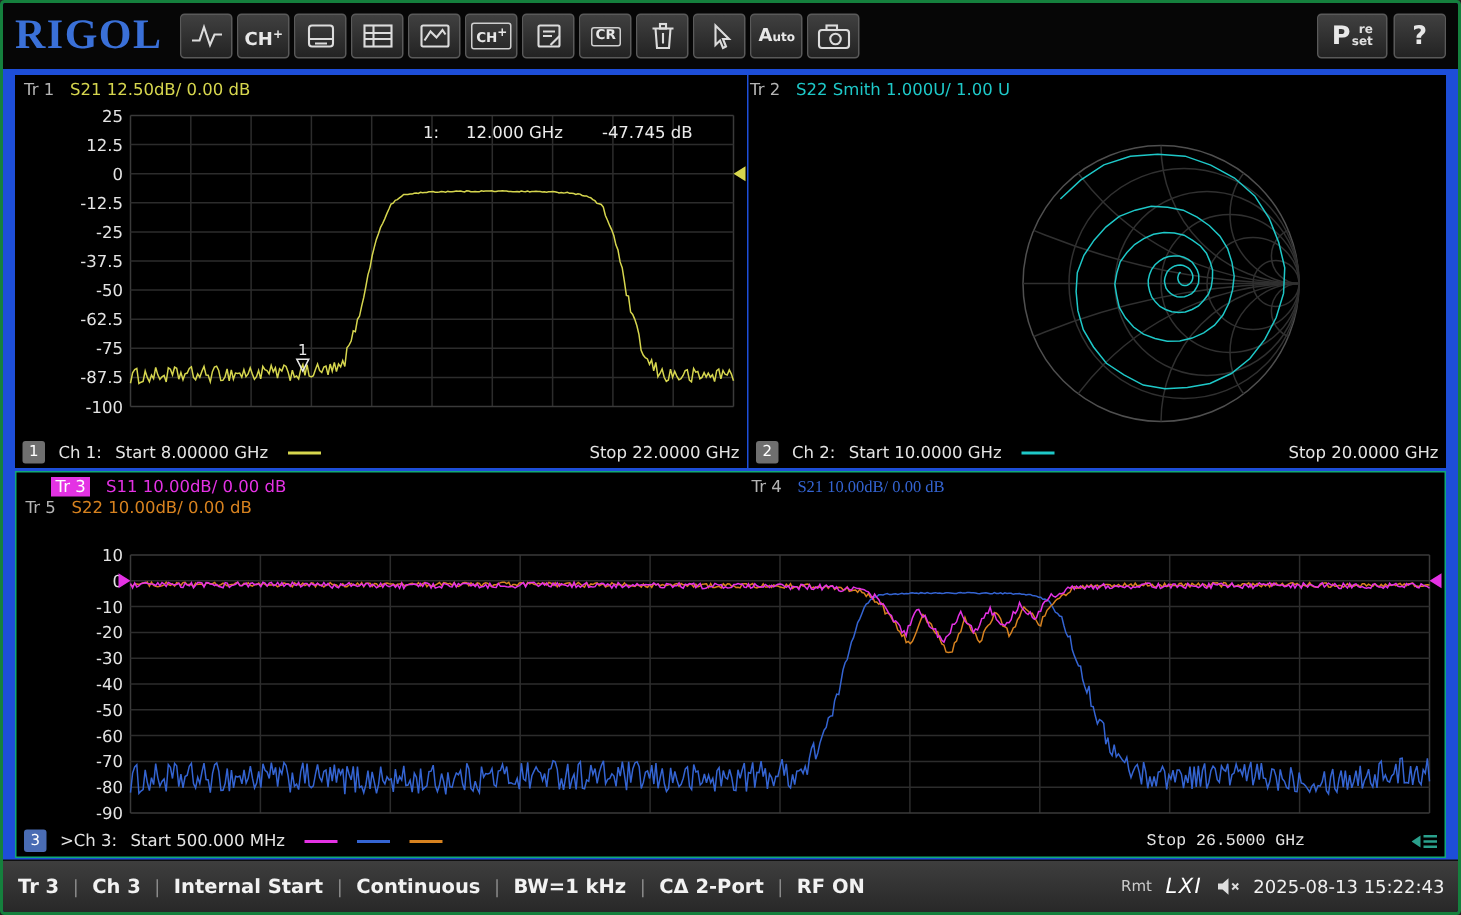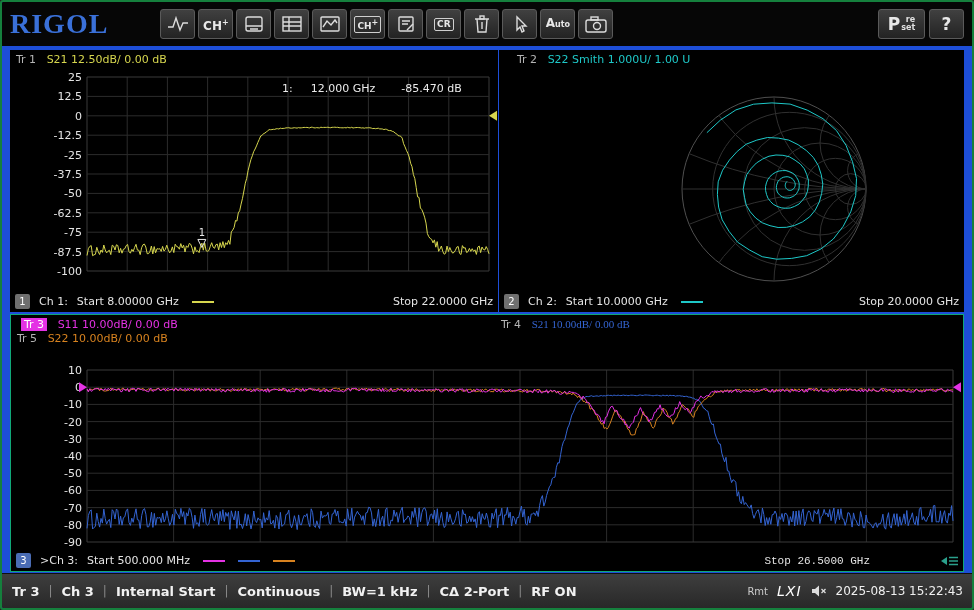--- a/index.html
+++ b/index.html
@@ -1,21 +1,21 @@
 <!DOCTYPE html>
 <html><head>
 <meta charset="utf-8">
 <style>
   html,body{margin:0;padding:0;background:#222;font-family:"DejaVu Sans",sans-serif;}
   .screen{position:relative;width:970px;height:606px;background:#1d4ed8;border:2px solid #15803d;border-radius:3px;overflow:hidden;}
 
   
   .topbar{position:absolute;left:0;top:0;right:0;height:44px;background:#060606;display:flex;align-items:center;z-index:5;}
   .logo{font-family:"Liberation Serif",serif;font-weight:bold;font-size:28px;letter-spacing:1px;padding:0 12px 0 8px;}
-  .tb-group{display:flex;align-items:flex-end;gap:3px;margin-left:40px;}
+  .tb-group{display:flex;align-items:flex-end;gap:3px;}
   .tb-btn{width:35px;height:30px;background:linear-gradient(#404040,#232323);border:1px solid #5a5a5a;border-radius:3px;display:flex;align-items:center;justify-content:center;cursor:pointer;box-sizing:border-box;}
   .tb-btn svg{stroke:#dcdcdc;fill:none;stroke-width:1.4;}
   .tb-lbl{font-size:12px;font-weight:bold;color:#e8e8e8;line-height:12px;}
   .tb-lbl sup{font-size:8px;}
   .tb-sub{font-size:8px;font-weight:bold;}
   .tb-box{border:1px solid #cfcfcf;border-radius:2px;padding:1px 2px;display:inline-flex;align-items:center;}
   .tb-box .tb-lbl{font-size:9px;line-height:9px;}
   .tb-right{margin-left:auto;display:flex;gap:4px;padding-right:8px;}
   .tb-wide{width:47px;}
   .preset-big{font-size:17px;font-weight:bold;color:#e8e8e8;}
@@ -188,21 +188,21 @@
         <polygon points="187.85714285714283,189.44944 195.85714285714283,189.44944 191.85714285714283,197.44944" fill="none" stroke="#e8e8e8" stroke-width="1"></polygon>
         <text x="191.85714285714283" y="186.44944" text-anchor="middle" fill="#e8e8e8" font-size="10">1</text>
       </svg>
     <div class="trace-line" style="left:6px;top:3px;">
       <span class="tr-label">Tr 1</span>
       <span class="tr-info" style="color: rgb(214, 214, 78);">S21 12.50dB/ 0.00 dB</span>
     </div>
     <div class="marker-readout">
       <span class="mk-id">1:</span>
       <span class="mk-freq">12.000 GHz</span>
-      <span class="mk-val">-85.470 dB</span>
+      <span class="mk-val">-47.745 dB</span>
     </div>
     <div class="panel-footer">
       <span class="badge" style="background: rgb(111, 111, 111);">1</span>
       <span class="ch-label">Ch 1:</span>
       <span class="start-label">Start 8.00000 GHz</span>
       <span class="line-sample" style="background: rgb(214, 214, 78);"></span>
       <span class="stop-label">Stop 22.0000 GHz</span>
     </div>
   </div>
 
@@ -225,21 +225,21 @@
         <circle cx="367" cy="-45" r="184" fill="none" stroke="#303030" stroke-width="1" clip-path="url(#smithclip)"></circle>
         <circle cx="367" cy="323" r="184" fill="none" stroke="#303030" stroke-width="1" clip-path="url(#smithclip)"></circle>
         <circle cx="367" cy="47" r="92" fill="none" stroke="#303030" stroke-width="1" clip-path="url(#smithclip)"></circle>
         <circle cx="367" cy="231" r="92" fill="none" stroke="#303030" stroke-width="1" clip-path="url(#smithclip)"></circle>
         <circle cx="367" cy="93" r="46" fill="none" stroke="#303030" stroke-width="1" clip-path="url(#smithclip)"></circle>
         <circle cx="367" cy="185" r="46" fill="none" stroke="#303030" stroke-width="1" clip-path="url(#smithclip)"></circle>
         <circle cx="367" cy="120.6" r="18.4" fill="none" stroke="#303030" stroke-width="1" clip-path="url(#smithclip)"></circle>
         <circle cx="367" cy="157.4" r="18.4" fill="none" stroke="#303030" stroke-width="1" clip-path="url(#smithclip)"></circle>
         <polyline points="207.9,82.7 221.4,70.1 236.9,59.9 254.6,54.2 272.9,52.9 291.1,54.1 308.2,60.1 324.0,68.7 337.5,80.6 347.1,95.5 353.5,111.7 357.5,128.5 356.7,145.6 351.8,161.7 344.2,176.3 334.3,189.0 321.9,199.0 307.7,205.7 292.6,208.4 277.7,209.2 263.2,206.7 250.3,199.9 238.6,192.2 230.0,181.3 223.2,169.8 219.6,157.1 218.4,144.4 219.2,131.8 223.6,120.2 230.4,110.1 238.2,101.4 247.2,94.2 257.8,90.1 268.5,87.5 279.4,88.1 289.8,90.1 299.1,94.7 307.3,100.5 314.3,107.4 319.4,115.7 322.3,124.9 323.8,134.1 322.7,143.3 320.3,152.0 316.3,160.0 310.7,166.8 303.5,171.9 295.7,175.4 287.5,177.3 279.1,177.5 271.0,175.7 263.3,172.8 256.7,168.0 251.3,161.9 247.2,155.0 245.5,147.2 244.2,139.5 245.6,131.8 247.8,124.5 252.3,118.3 257.4,113.0 263.5,109.1 270.0,106.2 277.0,105.0 283.9,105.3 290.4,106.8 296.1,110.2 301.3,114.0 305.3,118.8 307.7,124.4 309.4,130.0 309.3,135.8 308.5,141.2 306.6,146.2 303.4,150.3 300.0,154.0 295.7,156.3 291.2,158.0 286.6,158.3 282.2,157.8 278.0,156.3 274.3,154.3 271.4,151.4 268.9,148.1 267.5,144.4 266.6,140.5 266.5,136.7 267.4,132.9 268.8,129.5 271.0,126.5 273.8,124.1 276.8,122.2 280.1,121.0 283.6,120.6 287.0,120.6 290.2,121.5 293.2,122.9 295.8,124.8 297.6,127.4 299.2,130.1 300.1,132.9 300.2,135.9 300.0,138.8 298.8,141.4 297.4,143.8 295.4,145.7 293.1,146.9 290.7,147.8 288.1,148.0 285.7,147.8 283.4,146.9 281.3,145.6 279.6,143.9 278.3,142.0 277.7,139.7 277.3,137.4 277.6,135.2 278.3,133.1 279.2,131.1 280.7,129.5 282.4,128.3 284.2,127.3 286.1,126.9 288.1,126.7 289.9,127.0 291.6,127.7 293.1,128.6 294.3,129.7 295.2,131.1 295.8,132.4 296.2,133.8 296.2,135.3 295.9,136.6 295.4,137.7 294.7,138.7 293.8,139.4 292.8,140.0 291.7,140.4 290.6,140.4 289.6,140.2 288.6,139.7 287.8,139.0 287.1,138.3 286.6,137.3 286.3,136.3 286.2,135.2 286.4,134.2 286.7,133.1 287.3,132.2 288.0,131.4 " fill="none" stroke="#1ec8c8" stroke-width="1"></polyline>
       </svg>
-    <div class="trace-line" style="left:18px;top:3px;">
+    <div class="trace-line" style="left:1px;top:3px;">
       <span class="tr-label">Tr 2</span>
       <span class="tr-info" style="color: rgb(30, 200, 200);">S22 Smith 1.000U/ 1.00 U</span>
     </div>
     <div class="panel-footer">
       <span class="badge" style="background: rgb(111, 111, 111);">2</span>
       <span class="ch-label">Ch 2:</span>
       <span class="start-label">Start 10.0000 GHz</span>
       <span class="line-sample" style="background: rgb(30, 200, 200);"></span>
       <span class="stop-label">Stop 20.0000 GHz</span>
     </div>
@@ -279,21 +279,21 @@
         <text x="71" y="179.4" text-anchor="end" fill="#e4e4e4" font-size="11">-60</text>
         <text x="71" y="196.6" text-anchor="end" fill="#e4e4e4" font-size="11">-70</text>
         <text x="71" y="213.8" text-anchor="end" fill="#e4e4e4" font-size="11">-80</text>
         <text x="71" y="231" text-anchor="end" fill="#e4e4e4" font-size="11">-90</text>
         <polyline points="76.0,213.4 77.4,200.4 78.8,196.3 80.2,194.8 81.6,214.0 83.0,212.4 84.4,211.4 85.8,198.2 87.2,206.5 88.6,212.1 90.0,203.4 91.4,208.1 92.8,194.1 94.2,203.4 95.6,209.1 97.0,206.0 98.4,204.3 99.8,212.6 101.2,194.7 102.6,196.5 104.0,204.0 105.4,194.0 106.8,195.5 108.2,209.4 109.6,201.1 111.0,210.2 112.4,202.7 113.8,201.8 115.2,195.8 116.6,193.9 118.0,207.4 119.4,210.4 120.8,203.1 122.2,207.3 123.6,199.9 125.0,193.8 126.4,204.7 127.8,205.0 129.2,213.5 130.7,200.6 132.1,194.8 133.5,193.6 134.9,199.2 136.3,211.9 137.7,211.8 139.1,207.4 140.5,197.3 141.9,212.4 143.3,198.4 144.7,210.2 146.1,202.5 147.5,203.0 148.9,202.4 150.3,207.6 151.7,198.2 153.1,207.0 154.5,203.7 155.9,195.8 157.3,203.8 158.7,210.4 160.1,207.1 161.5,199.3 162.9,210.1 164.3,194.2 165.7,198.6 167.1,199.7 168.5,204.0 169.9,193.4 171.3,201.5 172.7,196.6 174.1,209.5 175.5,197.8 176.9,201.0 178.3,193.4 179.7,195.3 181.1,202.4 182.5,213.3 183.9,200.1 185.3,209.2 186.7,207.7 188.1,211.4 189.5,199.6 190.9,193.5 192.3,207.3 193.7,194.0 195.1,208.8 196.5,210.1 197.9,208.9 199.3,201.2 200.7,194.6 202.1,203.2 203.5,205.9 204.9,199.3 206.3,198.4 207.7,209.7 209.1,196.4 210.5,205.7 211.9,194.7 213.3,206.7 214.7,197.4 216.1,201.3 217.5,197.5 218.9,214.4 220.3,195.8 221.7,201.0 223.1,205.0 224.5,195.9 225.9,213.3 227.3,196.1 228.7,210.0 230.1,209.1 231.5,213.5 232.9,208.3 234.3,198.7 235.7,210.9 237.1,199.6 238.6,206.7 240.0,213.9 241.4,207.8 242.8,196.0 244.2,205.3 245.6,207.6 247.0,202.8 248.4,205.0 249.8,204.3 251.2,212.9 252.6,197.7 254.0,207.5 255.4,202.8 256.8,205.1 258.2,195.6 259.6,208.7 261.0,208.4 262.4,205.2 263.8,213.1 265.2,200.4 266.6,203.2 268.0,214.0 269.4,197.4 270.8,211.4 272.2,210.1 273.6,208.9 275.0,199.4 276.4,199.1 277.8,195.1 279.2,208.8 280.6,212.7 282.0,208.3 283.4,200.7 284.8,206.2 286.2,214.6 287.6,199.9 289.0,209.5 290.4,209.9 291.8,204.1 293.2,200.3 294.6,201.5 296.0,198.7 297.4,207.7 298.8,211.6 300.2,193.8 301.6,197.6 303.0,210.6 304.4,212.4 305.8,205.8 307.2,210.7 308.6,213.5 310.0,196.1 311.4,203.1 312.8,200.7 314.2,201.0 315.6,200.5 317.0,197.3 318.4,208.3 319.8,209.4 321.2,199.0 322.6,198.6 324.0,194.5 325.4,201.1 326.8,196.0 328.2,207.2 329.6,206.8 331.0,207.6 332.4,207.8 333.8,203.9 335.2,211.1 336.6,193.8 338.0,204.3 339.4,205.5 340.8,193.2 342.2,210.7 343.6,202.1 345.0,199.1 346.4,196.3 347.9,199.2 349.3,200.1 350.7,205.3 352.1,200.7 353.5,209.6 354.9,197.9 356.3,197.5 357.7,192.2 359.1,192.8 360.5,197.9 361.9,211.2 363.3,203.9 364.7,211.6 366.1,203.2 367.5,194.2 368.9,210.9 370.3,204.5 371.7,201.2 373.1,211.3 374.5,194.7 375.9,192.8 377.3,210.4 378.7,210.8 380.1,205.0 381.5,205.9 382.9,195.0 384.3,201.4 385.7,197.4 387.1,207.3 388.5,200.1 389.9,195.4 391.3,192.2 392.7,207.6 394.1,204.6 395.5,204.0 396.9,200.9 398.3,202.4 399.7,209.3 401.1,196.4 402.5,202.4 403.9,192.8 405.3,201.6 406.7,211.8 408.1,192.8 409.5,206.7 410.9,197.5 412.3,193.6 413.7,192.8 415.1,196.2 416.5,210.6 417.9,206.6 419.3,199.8 420.7,198.9 422.1,204.0 423.5,195.0 424.9,207.7 426.3,193.7 427.7,210.5 429.1,203.5 430.5,197.3 431.9,207.5 433.3,212.6 434.7,210.6 436.1,196.9 437.5,207.0 438.9,199.3 440.3,205.0 441.7,209.5 443.1,207.9 444.5,203.8 445.9,197.6 447.3,196.2 448.7,209.2 450.1,211.3 451.5,194.7 452.9,199.6 454.3,199.0 455.8,208.3 457.2,206.8 458.6,201.0 460.0,206.8 461.4,201.7 462.8,206.9 464.2,203.9 465.6,212.6 467.0,198.8 468.4,196.7 469.8,209.2 471.2,198.7 472.6,203.4 474.0,204.4 475.4,198.0 476.8,203.3 478.2,211.8 479.6,212.1 481.0,198.2 482.4,203.9 483.8,198.3 485.2,193.7 486.6,212.7 488.0,200.0 489.4,200.5 490.8,193.2 492.2,210.1 493.6,199.9 495.0,200.1 496.4,192.4 497.8,202.7 499.2,197.2 500.6,211.0 502.0,201.0 503.4,203.4 504.8,209.1 506.2,202.5 507.6,202.6 509.0,196.6 510.4,191.1 511.8,202.1 513.2,194.2 514.6,208.7 516.0,210.2 517.4,201.3 518.8,208.1 520.2,199.1 521.6,198.9 523.0,197.8 524.4,200.6 525.8,195.9 527.2,201.5 528.6,190.4 530.0,183.9 531.4,180.6 532.8,191.1 534.2,187.0 535.6,180.4 537.0,176.0 538.4,171.8 539.8,169.9 541.2,163.6 542.6,162.4 544.0,162.2 545.4,152.2 546.8,147.7 548.2,148.1 549.6,139.7 551.0,131.6 552.4,126.8 553.8,124.7 555.2,118.9 556.6,113.0 558.0,110.1 559.4,105.3 560.8,100.0 562.2,97.6 563.7,93.8 565.1,90.1 566.5,87.7 567.9,87.0 569.3,84.7 570.7,84.2 572.1,83.0 573.5,82.8 574.9,81.5 576.3,81.5 577.7,81.6 579.1,81.1 580.5,80.7 581.9,81.4 583.3,81.3 584.7,81.0 586.1,80.9 587.5,81.3 588.9,80.9 590.3,80.5 591.7,81.0 593.1,80.7 594.5,80.9 595.9,80.4 597.3,80.2 598.7,80.5 600.1,80.3 601.5,80.8 602.9,80.1 604.3,80.4 605.7,80.6 607.1,80.1 608.5,80.5 609.9,80.6 611.3,80.3 612.7,80.1 614.1,80.5 615.5,80.3 616.9,80.7 618.3,80.5 619.7,80.2 621.1,80.2 622.5,80.3 623.9,80.5 625.3,80.7 626.7,80.6 628.1,80.1 629.5,80.0 630.9,80.4 632.3,80.4 633.7,80.0 635.1,80.0 636.5,80.1 637.9,80.2 639.3,80.3 640.7,80.6 642.1,80.8 643.5,80.5 644.9,80.3 646.3,80.2 647.7,80.5 649.1,80.8 650.5,80.9 651.9,80.1 653.3,80.6 654.7,80.7 656.1,80.2 657.5,81.0 658.9,80.2 660.3,80.6 661.7,80.5 663.1,80.5 664.5,81.2 665.9,80.8 667.3,80.8 668.7,80.7 670.1,81.1 671.6,81.1 673.0,81.6 674.4,81.4 675.8,81.3 677.2,82.0 678.6,82.1 680.0,82.4 681.4,83.1 682.8,83.2 684.2,84.5 685.6,84.3 687.0,85.1 688.4,85.8 689.8,87.9 691.2,90.5 692.6,93.2 694.0,93.9 695.4,95.7 696.8,96.1 698.2,101.8 699.6,106.9 701.0,109.6 702.4,109.0 703.8,118.0 705.2,122.1 706.6,125.6 708.0,128.9 709.4,129.1 710.8,138.2 712.2,142.8 713.6,146.9 715.0,142.3 716.4,155.8 717.8,156.1 719.2,162.2 720.6,167.6 722.0,164.7 723.4,165.5 724.8,167.2 726.2,181.2 727.6,176.7 729.0,186.5 730.4,188.7 731.8,181.4 733.2,189.6 734.6,187.6 736.0,189.8 737.4,191.9 738.8,193.3 740.2,189.9 741.6,198.5 743.0,203.3 744.4,199.4 745.8,196.2 747.2,194.7 748.6,200.1 750.0,207.9 751.4,193.1 752.8,199.5 754.2,210.5 755.6,202.6 757.0,209.4 758.4,202.6 759.8,209.3 761.2,199.7 762.6,199.4 764.0,196.0 765.4,199.1 766.8,211.2 768.2,201.6 769.6,204.4 771.0,198.5 772.4,206.6 773.8,198.4 775.2,198.4 776.6,201.1 778.0,210.4 779.4,201.7 780.9,207.0 782.3,196.1 783.7,210.9 785.1,196.0 786.5,209.6 787.9,195.6 789.3,209.4 790.7,198.5 792.1,193.9 793.5,210.6 794.9,206.5 796.3,198.7 797.7,195.8 799.1,197.4 800.5,204.8 801.9,206.6 803.3,195.6 804.7,198.1 806.1,199.1 807.5,194.2 808.9,208.6 810.3,201.5 811.7,200.4 813.1,194.4 814.5,199.3 815.9,198.1 817.3,202.0 818.7,194.5 820.1,205.7 821.5,198.2 822.9,193.0 824.3,208.5 825.7,202.6 827.1,194.2 828.5,204.7 829.9,193.7 831.3,203.7 832.7,204.1 834.1,210.4 835.5,206.0 836.9,197.7 838.3,198.1 839.7,202.7 841.1,212.1 842.5,197.9 843.9,204.2 845.3,205.9 846.7,210.0 848.1,210.8 849.5,196.5 850.9,202.6 852.3,212.6 853.7,212.8 855.1,200.0 856.5,207.0 857.9,207.5 859.3,208.8 860.7,210.9 862.1,213.0 863.5,209.2 864.9,207.7 866.3,212.4 867.7,208.7 869.1,209.1 870.5,206.1 871.9,199.2 873.3,212.1 874.7,214.2 876.1,203.0 877.5,197.7 878.9,210.8 880.3,213.1 881.7,204.0 883.1,198.7 884.5,209.7 885.9,198.7 887.3,211.4 888.8,201.7 890.2,210.2 891.6,205.8 893.0,198.8 894.4,208.9 895.8,195.5 897.2,210.7 898.6,205.5 900.0,202.6 901.4,197.8 902.8,207.1 904.2,209.7 905.6,201.3 907.0,210.3 908.4,194.2 909.8,192.4 911.2,204.7 912.6,201.6 914.0,205.6 915.4,206.4 916.8,202.3 918.2,200.9 919.6,194.3 921.0,207.2 922.4,190.8 923.8,190.4 925.2,206.9 926.6,206.7 928.0,207.0 929.4,195.8 930.8,208.3 932.2,199.9 933.6,195.7 935.0,206.0 936.4,208.1 937.8,198.1 939.2,200.5 940.6,190.6 942.0,205.9 " fill="none" stroke="#3464d2" stroke-width="1"></polyline>
         <polyline points="76.0,74.9 77.4,75.7 78.8,74.2 80.2,74.3 81.6,74.7 83.0,74.1 84.4,73.5 85.8,73.8 87.2,73.0 88.6,75.8 90.0,73.1 91.4,75.2 92.8,75.9 94.2,76.1 95.6,75.8 97.0,75.5 98.4,74.9 99.8,73.1 101.2,74.6 102.6,75.2 104.0,74.2 105.4,75.7 106.8,73.5 108.2,74.0 109.6,75.2 111.0,73.4 112.4,73.2 113.8,74.9 115.2,74.5 116.6,74.8 118.0,76.1 119.4,73.7 120.8,74.7 122.2,74.3 123.6,74.5 125.0,75.8 126.4,73.8 127.8,73.7 129.2,74.1 130.7,74.1 132.1,73.3 133.5,75.3 134.9,75.3 136.3,74.8 137.7,73.8 139.1,74.6 140.5,75.6 141.9,74.9 143.3,74.6 144.7,74.7 146.1,73.6 147.5,73.2 148.9,75.3 150.3,75.3 151.7,73.8 153.1,74.6 154.5,73.5 155.9,75.2 157.3,75.8 158.7,74.5 160.1,74.8 161.5,73.7 162.9,75.3 164.3,73.7 165.7,74.6 167.1,75.5 168.5,74.9 169.9,75.0 171.3,74.7 172.7,75.1 174.1,76.2 175.5,75.2 176.9,75.2 178.3,73.6 179.7,74.1 181.1,74.2 182.5,74.9 183.9,76.2 185.3,73.6 186.7,74.4 188.1,74.8 189.5,75.1 190.9,73.8 192.3,75.4 193.7,74.6 195.1,75.1 196.5,73.6 197.9,73.8 199.3,76.2 200.7,74.0 202.1,75.3 203.5,74.9 204.9,76.3 206.3,74.9 207.7,75.0 209.1,73.4 210.5,74.7 211.9,74.7 213.3,75.0 214.7,76.3 216.1,75.0 217.5,74.2 218.9,76.1 220.3,76.1 221.7,75.0 223.1,73.9 224.5,75.1 225.9,75.3 227.3,73.7 228.7,75.4 230.1,73.5 231.5,76.1 232.9,73.8 234.3,73.8 235.7,73.8 237.1,75.9 238.6,74.0 240.0,74.2 241.4,76.0 242.8,75.8 244.2,74.5 245.6,74.0 247.0,73.7 248.4,74.2 249.8,74.4 251.2,74.3 252.6,75.4 254.0,74.5 255.4,74.4 256.8,73.7 258.2,75.1 259.6,75.6 261.0,74.8 262.4,74.1 263.8,73.8 265.2,74.5 266.6,74.9 268.0,73.4 269.4,75.5 270.8,74.0 272.2,73.3 273.6,76.1 275.0,74.7 276.4,75.5 277.8,76.0 279.2,75.1 280.6,74.3 282.0,73.4 283.4,75.1 284.8,73.4 286.2,73.7 287.6,74.3 289.0,73.9 290.4,75.1 291.8,73.4 293.2,75.7 294.6,76.0 296.0,75.3 297.4,73.7 298.8,73.4 300.2,73.5 301.6,75.5 303.0,73.6 304.4,75.1 305.8,75.0 307.2,73.6 308.6,73.9 310.0,75.9 311.4,74.1 312.8,73.5 314.2,73.9 315.6,75.5 317.0,76.1 318.4,74.9 319.8,74.8 321.2,74.2 322.6,73.4 324.0,73.2 325.4,73.1 326.8,74.1 328.2,73.2 329.6,76.0 331.0,74.7 332.4,74.6 333.8,75.5 335.2,73.6 336.6,73.5 338.0,73.9 339.4,75.6 340.8,73.2 342.2,74.2 343.6,73.6 345.0,74.6 346.4,74.8 347.9,73.8 349.3,74.4 350.7,73.8 352.1,73.9 353.5,75.0 354.9,73.3 356.3,73.8 357.7,75.2 359.1,73.6 360.5,76.2 361.9,74.0 363.3,75.0 364.7,74.6 366.1,74.0 367.5,73.7 368.9,73.6 370.3,75.5 371.7,74.9 373.1,74.5 374.5,73.3 375.9,74.4 377.3,75.6 378.7,76.4 380.1,73.5 381.5,75.8 382.9,74.3 384.3,74.7 385.7,73.8 387.1,73.5 388.5,75.5 389.9,74.7 391.3,74.4 392.7,76.3 394.1,75.6 395.5,75.4 396.9,73.5 398.3,74.5 399.7,74.7 401.1,74.9 402.5,74.8 403.9,75.5 405.3,73.6 406.7,75.5 408.1,75.1 409.5,75.3 410.9,75.6 412.3,75.9 413.7,74.8 415.1,75.3 416.5,76.4 417.9,74.3 419.3,76.0 420.7,76.5 422.1,74.8 423.5,76.6 424.9,74.1 426.3,75.0 427.7,74.4 429.1,75.5 430.5,74.7 431.9,75.2 433.3,75.4 434.7,74.9 436.1,74.5 437.5,75.6 438.9,74.4 440.3,74.0 441.7,75.9 443.1,74.0 444.5,74.9 445.9,74.9 447.3,75.8 448.7,74.3 450.1,74.6 451.5,76.3 452.9,74.5 454.3,76.2 455.8,75.6 457.2,74.5 458.6,74.4 460.0,74.2 461.4,76.7 462.8,74.1 464.2,76.7 465.6,76.6 467.0,76.2 468.4,75.9 469.8,76.9 471.2,74.2 472.6,75.6 474.0,74.2 475.4,74.3 476.8,75.8 478.2,75.5 479.6,76.7 481.0,76.5 482.4,76.9 483.8,74.3 485.2,74.2 486.6,74.2 488.0,75.9 489.4,74.7 490.8,74.0 492.2,76.6 493.6,76.9 495.0,76.3 496.4,76.5 497.8,74.3 499.2,76.4 500.6,76.4 502.0,75.3 503.4,76.6 504.8,74.9 506.2,75.6 507.6,75.7 509.0,76.4 510.4,76.6 511.8,77.1 513.2,74.5 514.6,76.0 516.0,74.2 517.4,77.2 518.8,76.2 520.2,76.1 521.6,77.0 523.0,74.9 524.4,75.8 525.8,74.7 527.2,74.4 528.6,74.7 530.0,77.2 531.4,76.4 532.8,76.9 534.2,76.1 535.6,76.5 537.0,77.0 538.4,76.7 539.8,75.3 541.2,77.2 542.6,75.7 544.0,75.5 545.4,78.0 546.8,77.1 548.2,76.5 549.6,76.7 551.0,78.1 552.4,78.2 553.8,76.3 555.2,79.2 556.6,78.9 558.0,78.5 559.4,78.3 560.8,79.9 562.2,77.9 563.7,80.0 565.1,80.4 566.5,82.6 567.9,80.8 569.3,83.2 570.7,82.8 572.1,86.4 573.5,86.4 574.9,87.9 576.3,86.8 577.7,88.5 579.1,94.2 580.5,93.5 581.9,94.3 583.3,96.9 584.7,99.5 586.1,100.3 587.5,105.1 588.9,106.1 590.3,109.2 591.7,108.1 593.1,113.4 594.5,112.6 595.9,114.1 597.3,112.5 598.7,109.3 600.1,105.9 601.5,101.8 602.9,98.2 604.3,94.8 605.7,96.2 607.1,100.0 608.5,99.9 609.9,101.2 611.3,105.1 612.7,107.3 614.1,106.2 615.5,110.9 616.9,114.3 618.3,115.1 619.7,119.6 621.1,120.0 622.5,119.8 623.9,119.6 625.3,113.6 626.7,112.4 628.1,107.6 629.5,106.3 630.9,100.9 632.3,96.6 633.7,100.6 635.1,101.5 636.5,105.2 637.9,106.9 639.3,107.2 640.7,111.4 642.1,113.2 643.5,111.9 644.9,106.2 646.3,103.6 647.7,102.0 649.1,100.9 650.5,98.3 651.9,93.3 653.3,93.8 654.7,95.2 656.1,97.5 657.5,102.3 658.9,102.8 660.3,103.8 661.7,109.2 663.1,107.0 664.5,103.6 665.9,102.8 667.3,98.2 668.7,96.2 670.1,92.0 671.6,89.6 673.0,91.2 674.4,92.3 675.8,93.9 677.2,93.8 678.6,96.4 680.0,99.0 681.4,101.6 682.8,102.3 684.2,96.2 685.6,95.6 687.0,91.9 688.4,90.4 689.8,88.7 691.2,87.5 692.6,85.5 694.0,84.3 695.4,83.8 696.8,81.9 698.2,81.1 699.6,82.0 701.0,80.5 702.4,79.7 703.8,76.7 705.2,76.1 706.6,77.2 708.0,76.8 709.4,77.1 710.8,75.4 712.2,77.2 713.6,75.1 715.0,76.3 716.4,74.7 717.8,76.2 719.2,75.4 720.6,75.1 722.0,76.7 723.4,75.3 724.8,75.2 726.2,74.7 727.6,74.6 729.0,74.8 730.4,76.2 731.8,74.9 733.2,75.9 734.6,74.7 736.0,75.7 737.4,75.9 738.8,73.9 740.2,75.7 741.6,75.1 743.0,74.3 744.4,76.1 745.8,73.8 747.2,75.7 748.6,75.2 750.0,75.1 751.4,75.5 752.8,73.6 754.2,75.6 755.6,75.4 757.0,74.5 758.4,76.0 759.8,76.4 761.2,74.7 762.6,74.9 764.0,76.5 765.4,73.9 766.8,76.1 768.2,75.6 769.6,74.6 771.0,75.3 772.4,75.2 773.8,75.9 775.2,74.0 776.6,73.9 778.0,76.0 779.4,74.2 780.9,74.8 782.3,76.3 783.7,73.9 785.1,74.9 786.5,75.3 787.9,73.8 789.3,75.8 790.7,74.4 792.1,74.7 793.5,76.0 794.9,76.2 796.3,74.8 797.7,73.4 799.1,73.6 800.5,73.5 801.9,74.6 803.3,76.2 804.7,73.4 806.1,73.6 807.5,76.1 808.9,74.7 810.3,74.2 811.7,75.9 813.1,75.7 814.5,74.9 815.9,75.7 817.3,74.1 818.7,74.2 820.1,74.6 821.5,73.6 822.9,76.2 824.3,74.0 825.7,75.4 827.1,74.0 828.5,75.3 829.9,76.2 831.3,74.4 832.7,75.6 834.1,74.2 835.5,76.3 836.9,74.0 838.3,75.1 839.7,73.7 841.1,75.2 842.5,75.4 843.9,73.9 845.3,75.6 846.7,75.2 848.1,74.2 849.5,73.7 850.9,73.5 852.3,74.8 853.7,74.0 855.1,75.0 856.5,76.3 857.9,74.9 859.3,75.7 860.7,75.2 862.1,73.4 863.5,75.5 864.9,76.2 866.3,76.3 867.7,76.2 869.1,75.3 870.5,74.1 871.9,73.6 873.3,73.6 874.7,76.3 876.1,76.5 877.5,74.5 878.9,75.9 880.3,75.8 881.7,75.2 883.1,75.4 884.5,76.4 885.9,75.5 887.3,74.1 888.8,76.2 890.2,75.1 891.6,75.8 893.0,75.1 894.4,75.0 895.8,76.3 897.2,74.1 898.6,74.1 900.0,75.7 901.4,74.5 902.8,75.2 904.2,75.9 905.6,74.2 907.0,75.3 908.4,76.2 909.8,74.6 911.2,76.0 912.6,74.3 914.0,75.5 915.4,75.3 916.8,75.0 918.2,74.8 919.6,75.5 921.0,74.5 922.4,74.0 923.8,75.6 925.2,74.2 926.6,75.5 928.0,74.2 929.4,74.0 930.8,73.7 932.2,75.9 933.6,75.7 935.0,76.0 936.4,75.7 937.8,75.8 939.2,75.0 940.6,74.8 942.0,75.0 " fill="none" stroke="#d7821f" stroke-width="1"></polyline>
         <polyline points="76.0,74.0 77.4,76.9 78.8,73.7 80.2,76.3 81.6,75.6 83.0,74.1 84.4,73.9 85.8,73.3 87.2,74.0 88.6,74.2 90.0,74.4 91.4,74.5 92.8,75.3 94.2,73.5 95.6,75.4 97.0,73.4 98.4,74.3 99.8,75.9 101.2,73.3 102.6,74.0 104.0,74.6 105.4,74.8 106.8,74.7 108.2,73.8 109.6,76.6 111.0,76.7 112.4,73.8 113.8,74.9 115.2,75.6 116.6,73.4 118.0,76.9 119.4,75.2 120.8,73.3 122.2,73.4 123.6,73.6 125.0,76.4 126.4,73.4 127.8,73.5 129.2,74.4 130.7,74.5 132.1,75.4 133.5,74.6 134.9,76.0 136.3,76.3 137.7,76.8 139.1,73.4 140.5,73.7 141.9,76.5 143.3,75.4 144.7,75.1 146.1,74.5 147.5,73.1 148.9,75.3 150.3,75.5 151.7,74.5 153.1,73.7 154.5,76.2 155.9,74.0 157.3,73.6 158.7,74.9 160.1,74.4 161.5,74.3 162.9,76.1 164.3,73.2 165.7,73.7 167.1,75.8 168.5,73.7 169.9,73.3 171.3,75.4 172.7,75.1 174.1,73.3 175.5,75.5 176.9,73.4 178.3,75.8 179.7,74.5 181.1,74.3 182.5,75.8 183.9,73.2 185.3,74.9 186.7,75.2 188.1,73.3 189.5,76.3 190.9,75.3 192.3,74.0 193.7,74.0 195.1,75.8 196.5,73.9 197.9,74.9 199.3,75.1 200.7,73.8 202.1,74.9 203.5,75.7 204.9,73.4 206.3,75.4 207.7,73.9 209.1,75.8 210.5,77.0 211.9,74.8 213.3,76.3 214.7,76.9 216.1,74.2 217.5,75.3 218.9,75.3 220.3,74.6 221.7,73.4 223.1,75.9 224.5,74.5 225.9,75.3 227.3,75.9 228.7,75.4 230.1,74.2 231.5,75.8 232.9,74.2 234.3,73.9 235.7,76.1 237.1,74.5 238.6,75.4 240.0,76.9 241.4,75.9 242.8,73.8 244.2,76.5 245.6,74.2 247.0,75.4 248.4,76.1 249.8,75.6 251.2,74.7 252.6,76.5 254.0,74.8 255.4,77.2 256.8,73.7 258.2,77.3 259.6,74.9 261.0,74.8 262.4,74.7 263.8,74.7 265.2,74.3 266.6,74.5 268.0,76.0 269.4,74.0 270.8,75.9 272.2,73.6 273.6,73.7 275.0,74.3 276.4,77.1 277.8,74.1 279.2,77.0 280.6,76.6 282.0,76.0 283.4,76.9 284.8,74.0 286.2,74.4 287.6,74.9 289.0,76.1 290.4,76.3 291.8,73.6 293.2,76.3 294.6,74.0 296.0,75.0 297.4,74.1 298.8,73.9 300.2,74.2 301.6,73.8 303.0,75.6 304.4,74.3 305.8,76.0 307.2,74.3 308.6,76.8 310.0,76.2 311.4,76.0 312.8,74.6 314.2,77.0 315.6,73.9 317.0,76.2 318.4,76.5 319.8,76.7 321.2,73.9 322.6,75.8 324.0,75.8 325.4,75.9 326.8,76.2 328.2,76.3 329.6,75.8 331.0,76.1 332.4,76.9 333.8,76.1 335.2,75.4 336.6,74.3 338.0,73.4 339.4,76.2 340.8,73.8 342.2,73.4 343.6,73.4 345.0,73.2 346.4,74.5 347.9,75.9 349.3,74.9 350.7,73.6 352.1,75.1 353.5,73.6 354.9,75.8 356.3,76.2 357.7,73.7 359.1,75.4 360.5,73.5 361.9,75.8 363.3,74.1 364.7,74.9 366.1,75.1 367.5,75.9 368.9,74.3 370.3,76.6 371.7,73.2 373.1,76.6 374.5,75.2 375.9,76.5 377.3,75.3 378.7,74.3 380.1,73.4 381.5,76.5 382.9,76.0 384.3,76.4 385.7,76.1 387.1,74.1 388.5,74.6 389.9,73.8 391.3,74.0 392.7,75.6 394.1,74.3 395.5,75.0 396.9,77.0 398.3,74.6 399.7,76.7 401.1,73.4 402.5,74.8 403.9,76.7 405.3,75.7 406.7,74.7 408.1,76.7 409.5,75.8 410.9,74.8 412.3,75.7 413.7,74.0 415.1,75.4 416.5,74.8 417.9,75.1 419.3,74.7 420.7,74.9 422.1,74.8 423.5,74.9 424.9,73.6 426.3,74.9 427.7,74.3 429.1,76.6 430.5,76.9 431.9,76.7 433.3,74.1 434.7,74.3 436.1,74.7 437.5,76.6 438.9,75.3 440.3,75.5 441.7,73.6 443.1,76.4 444.5,77.1 445.9,74.5 447.3,74.9 448.7,74.0 450.1,74.4 451.5,73.8 452.9,76.8 454.3,75.2 455.8,74.0 457.2,77.5 458.6,77.4 460.0,77.0 461.4,75.8 462.8,76.1 464.2,76.0 465.6,73.9 467.0,74.6 468.4,75.1 469.8,74.7 471.2,77.1 472.6,76.2 474.0,77.0 475.4,76.8 476.8,76.5 478.2,74.7 479.6,74.6 481.0,74.0 482.4,74.5 483.8,74.3 485.2,76.5 486.6,76.6 488.0,74.2 489.4,77.0 490.8,76.6 492.2,74.1 493.6,75.5 495.0,76.1 496.4,76.1 497.8,76.4 499.2,74.6 500.6,75.5 502.0,76.7 503.4,75.2 504.8,76.2 506.2,75.2 507.6,74.5 509.0,74.3 510.4,74.6 511.8,75.7 513.2,76.5 514.6,75.5 516.0,77.9 517.4,75.9 518.8,76.1 520.2,76.2 521.6,78.0 523.0,74.5 524.4,74.8 525.8,76.3 527.2,77.8 528.6,74.8 530.0,77.7 531.4,77.9 532.8,76.3 534.2,77.1 535.6,74.7 537.0,78.2 538.4,76.0 539.8,75.1 541.2,76.4 542.6,75.8 544.0,75.6 545.4,77.4 546.8,76.2 548.2,78.8 549.6,79.3 551.0,78.9 552.4,77.5 553.8,76.5 555.2,78.0 556.6,78.4 558.0,76.4 559.4,76.9 560.8,77.4 562.2,77.3 563.7,77.9 565.1,78.1 566.5,79.1 567.9,79.6 569.3,81.5 570.7,84.2 572.1,81.0 573.5,83.2 574.9,84.8 576.3,88.0 577.7,87.4 579.1,89.6 580.5,92.0 581.9,94.5 583.3,95.3 584.7,99.5 586.1,98.9 587.5,100.3 588.9,102.2 590.3,106.9 591.7,105.5 593.1,108.8 594.5,102.2 595.9,101.7 597.3,96.9 598.7,93.8 600.1,91.6 601.5,91.3 602.9,94.3 604.3,96.6 605.7,95.2 607.1,98.6 608.5,102.5 609.9,103.8 611.3,104.4 612.7,104.2 614.1,109.8 615.5,109.0 616.9,111.8 618.3,113.1 619.7,109.6 621.1,108.5 622.5,107.1 623.9,101.2 625.3,101.1 626.7,99.6 628.1,95.4 629.5,92.6 630.9,96.2 632.3,99.0 633.7,100.6 635.1,101.2 636.5,102.2 637.9,106.8 639.3,104.3 640.7,105.0 642.1,101.8 643.5,97.4 644.9,97.1 646.3,93.7 647.7,93.9 649.1,89.8 650.5,94.9 651.9,93.8 653.3,98.1 654.7,99.5 656.1,101.3 657.5,101.2 658.9,102.1 660.3,100.0 661.7,100.1 663.1,98.1 664.5,92.7 665.9,94.0 667.3,91.6 668.7,86.6 670.1,89.9 671.6,91.9 673.0,93.7 674.4,94.7 675.8,93.0 677.2,96.5 678.6,97.9 680.0,96.9 681.4,92.7 682.8,92.5 684.2,87.8 685.6,85.8 687.0,85.5 688.4,83.5 689.8,80.9 691.2,82.5 692.6,83.1 694.0,82.0 695.4,80.7 696.8,80.8 698.2,80.2 699.6,77.9 701.0,76.4 702.4,77.2 703.8,75.6 705.2,77.9 706.6,75.8 708.0,76.9 709.4,75.6 710.8,76.7 712.2,77.6 713.6,75.7 715.0,76.6 716.4,75.4 717.8,77.6 719.2,75.5 720.6,77.7 722.0,75.7 723.4,75.4 724.8,74.2 726.2,77.2 727.6,75.6 729.0,77.3 730.4,77.1 731.8,76.0 733.2,75.4 734.6,76.3 736.0,75.7 737.4,76.3 738.8,76.7 740.2,75.6 741.6,76.2 743.0,77.5 744.4,76.2 745.8,76.6 747.2,76.1 748.6,76.4 750.0,74.7 751.4,74.4 752.8,74.2 754.2,73.7 755.6,73.8 757.0,76.3 758.4,76.7 759.8,77.1 761.2,74.1 762.6,77.3 764.0,76.6 765.4,75.7 766.8,75.8 768.2,74.5 769.6,77.0 771.0,74.3 772.4,74.3 773.8,76.6 775.2,75.2 776.6,75.5 778.0,76.6 779.4,77.2 780.9,73.9 782.3,75.3 783.7,75.5 785.1,75.9 786.5,75.9 787.9,76.8 789.3,76.0 790.7,74.2 792.1,76.5 793.5,77.2 794.9,74.1 796.3,77.1 797.7,73.8 799.1,74.7 800.5,75.0 801.9,74.1 803.3,73.8 804.7,75.2 806.1,75.2 807.5,76.6 808.9,75.6 810.3,73.6 811.7,76.3 813.1,75.9 814.5,75.9 815.9,76.5 817.3,77.2 818.7,74.5 820.1,75.3 821.5,76.5 822.9,74.3 824.3,77.2 825.7,75.5 827.1,75.7 828.5,73.5 829.9,74.6 831.3,74.3 832.7,74.6 834.1,74.8 835.5,73.5 836.9,75.8 838.3,73.7 839.7,74.8 841.1,75.2 842.5,75.1 843.9,74.9 845.3,76.1 846.7,75.9 848.1,74.9 849.5,76.8 850.9,74.3 852.3,77.0 853.7,74.7 855.1,75.1 856.5,77.1 857.9,73.6 859.3,75.0 860.7,76.4 862.1,74.7 863.5,74.9 864.9,75.8 866.3,76.3 867.7,76.6 869.1,74.4 870.5,73.6 871.9,76.4 873.3,75.0 874.7,73.8 876.1,74.7 877.5,75.4 878.9,74.0 880.3,75.6 881.7,77.3 883.1,77.3 884.5,73.8 885.9,75.7 887.3,77.0 888.8,74.0 890.2,76.8 891.6,74.8 893.0,74.2 894.4,76.0 895.8,76.6 897.2,76.0 898.6,76.9 900.0,77.1 901.4,76.7 902.8,77.2 904.2,74.6 905.6,74.2 907.0,75.7 908.4,76.3 909.8,76.3 911.2,77.2 912.6,75.7 914.0,76.9 915.4,73.9 916.8,75.3 918.2,74.7 919.6,74.0 921.0,75.8 922.4,76.1 923.8,75.9 925.2,76.6 926.6,74.1 928.0,75.0 929.4,74.1 930.8,73.9 932.2,74.8 933.6,76.5 935.0,76.9 936.4,74.2 937.8,75.1 939.2,75.7 940.6,76.1 942.0,77.1 " fill="none" stroke="#e432e4" stroke-width="1"></polyline>
         <polygon points="68,67.2 68,77.2 76,72.2" fill="#e432e4"></polygon>
         <polygon points="950,67.2 950,77.2 942,72.2" fill="#e432e4"></polygon>
       </svg>
-    <div class="trace-line" style="left:10px;top:3px;text-align:right;">
+    <div class="trace-line" style="left:23px;top:3px;text-align:right;">
       <span class="tr-chip" style="background: rgb(228, 50, 228);">Tr 3</span>
       <span class="tr-info" style="color: rgb(228, 50, 228);">S11 10.00dB/ 0.00 dB</span>
     </div>
     <div class="trace-line" style="left:490px;top:3px;">
       <span class="tr-label">Tr 4</span>
       <span class="tr-info" style="color: rgb(52, 100, 210); font-family: Liberation Serif, serif;">S21 10.00dB/ 0.00 dB</span>
     </div>
     <div class="trace-line" style="left:6px;top:17px;">
       <span class="tr-label">Tr 5</span>
       <span class="tr-info" style="color: rgb(215, 130, 31);">S22 10.00dB/ 0.00 dB</span>

